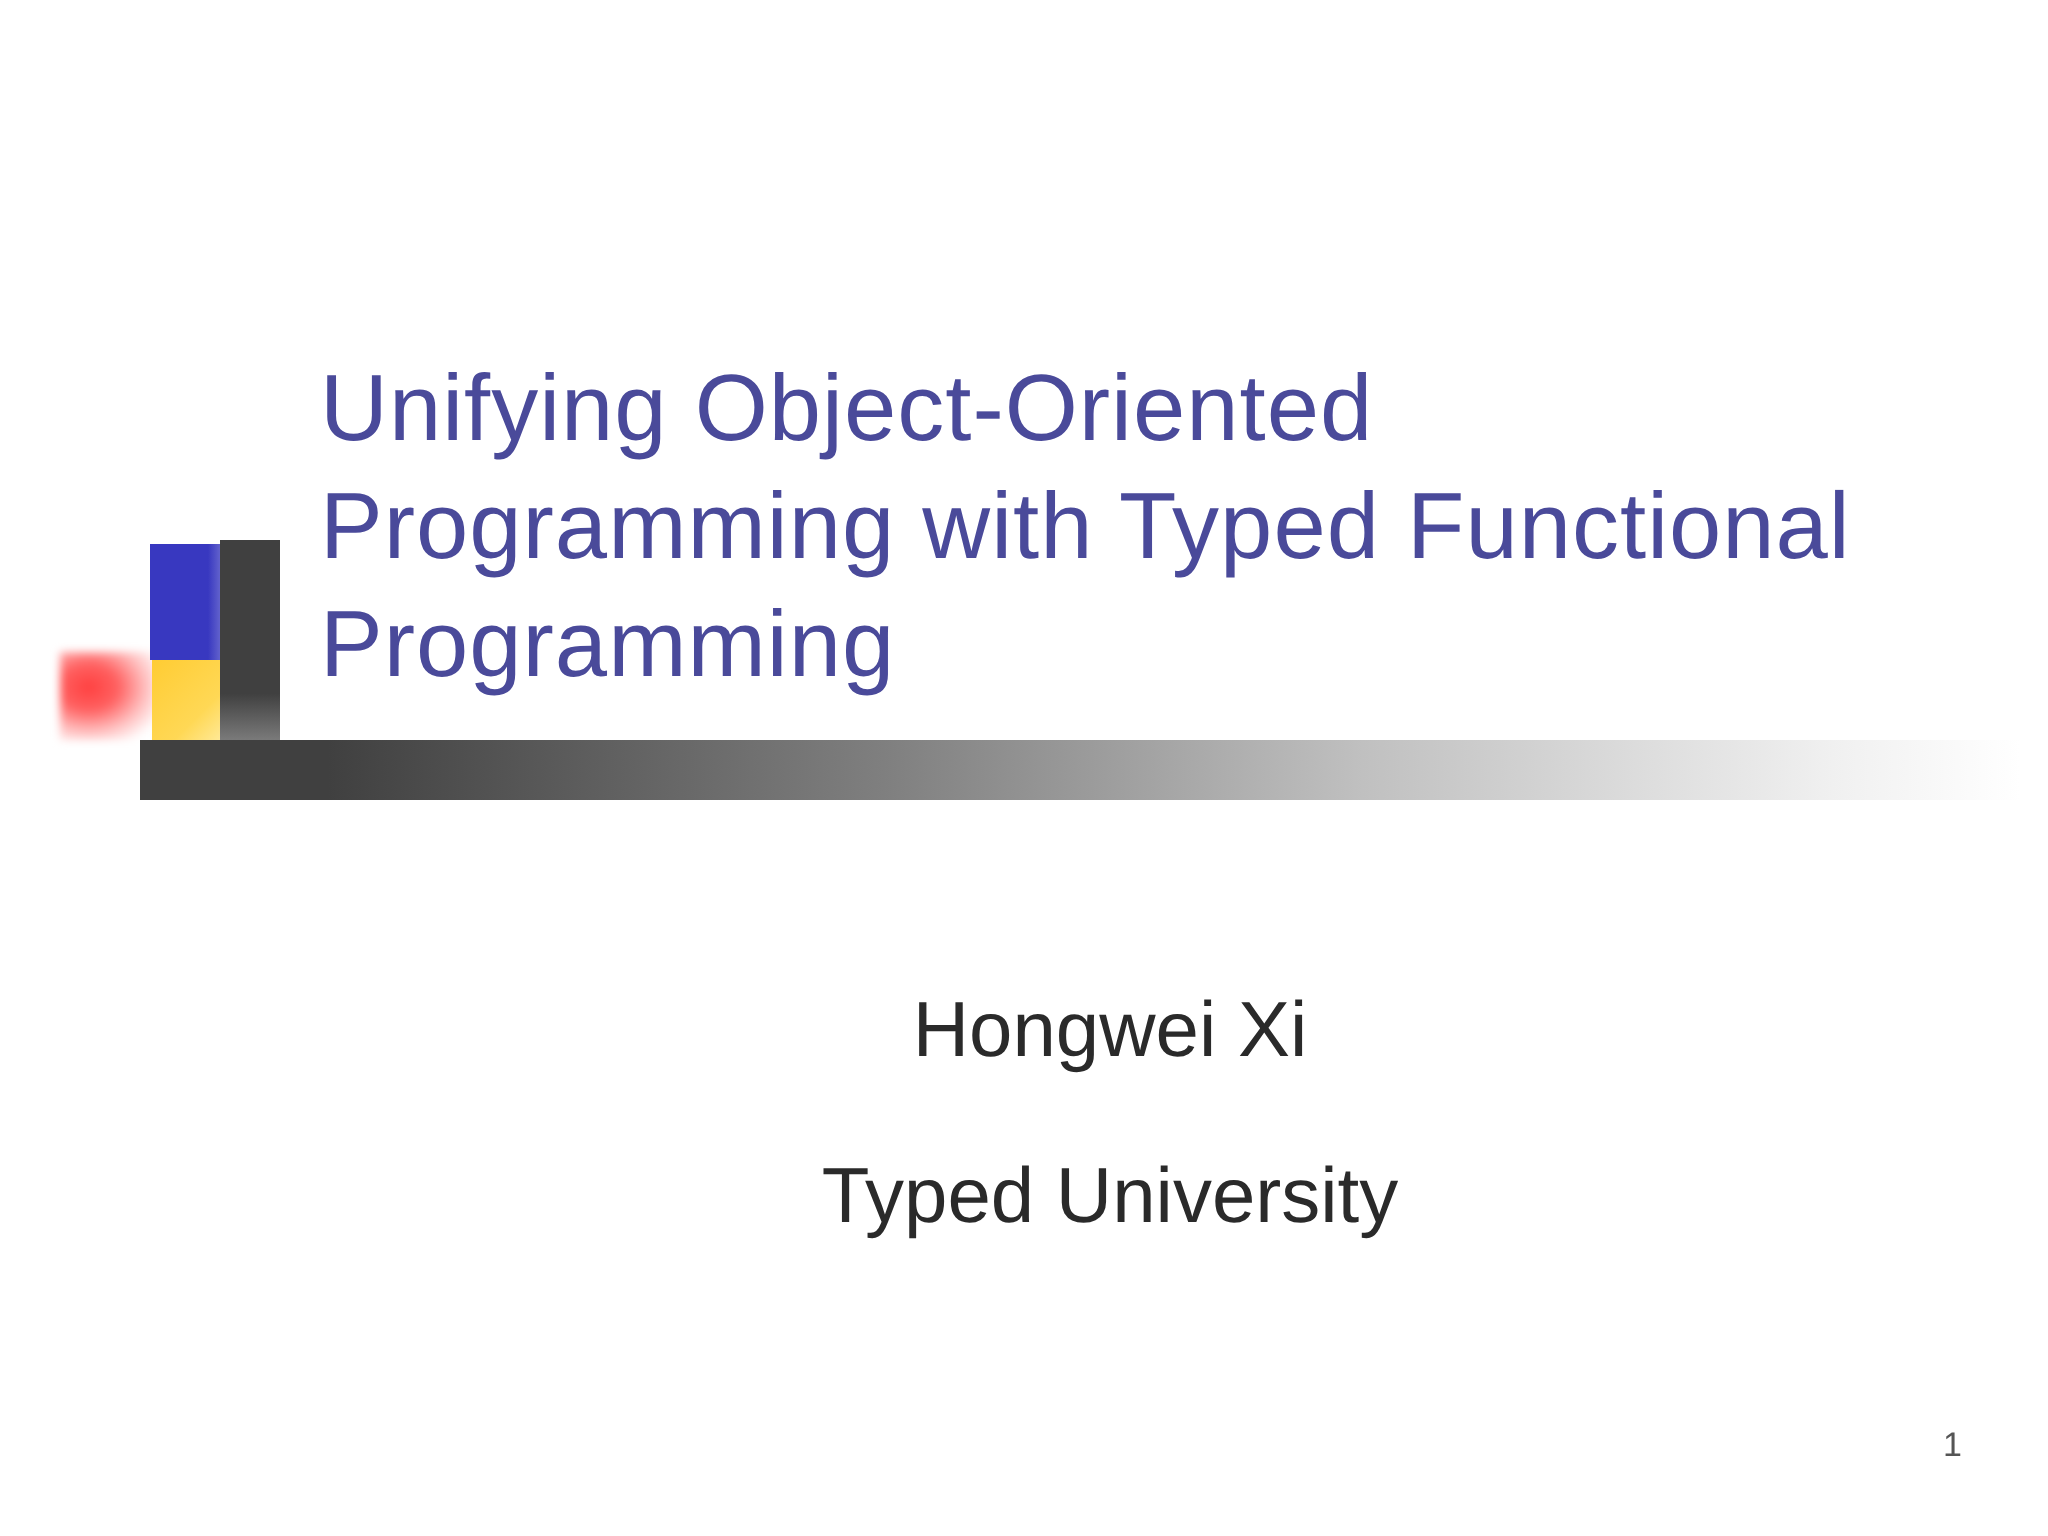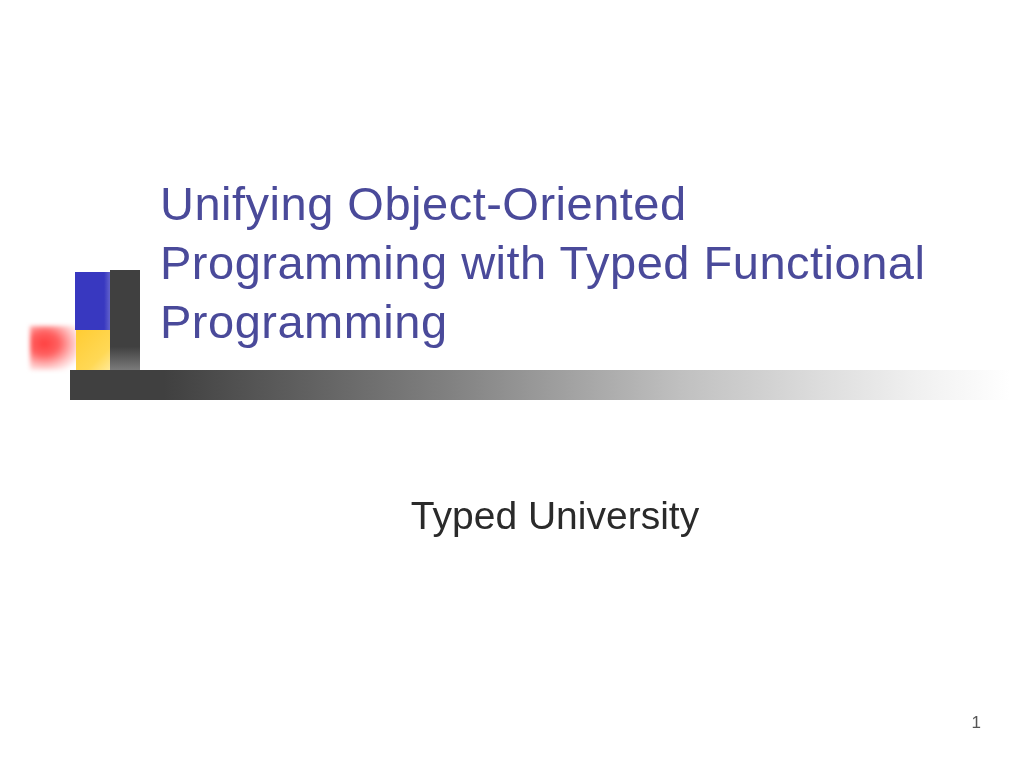--- a/index.html
+++ b/index.html
@@ -115,17 +115,18 @@
     <div class="red-blob"></div>
     <div class="blue-square"></div>
     <div class="yellow-square"></div>
   </div>
   <div class="v-line"></div>
   <div class="h-line"></div>
 
   <h1 class="title">Unifying Object-Oriented Programming with Typed Functional Programming</h1>
 
   <div class="content">
+    <div class="author">Hongwei Xi</div>
     <div class="affiliation">Typed University</div>
   </div>
 
   <div class="page-number">1</div>
 </div>
 
 </body></html>

